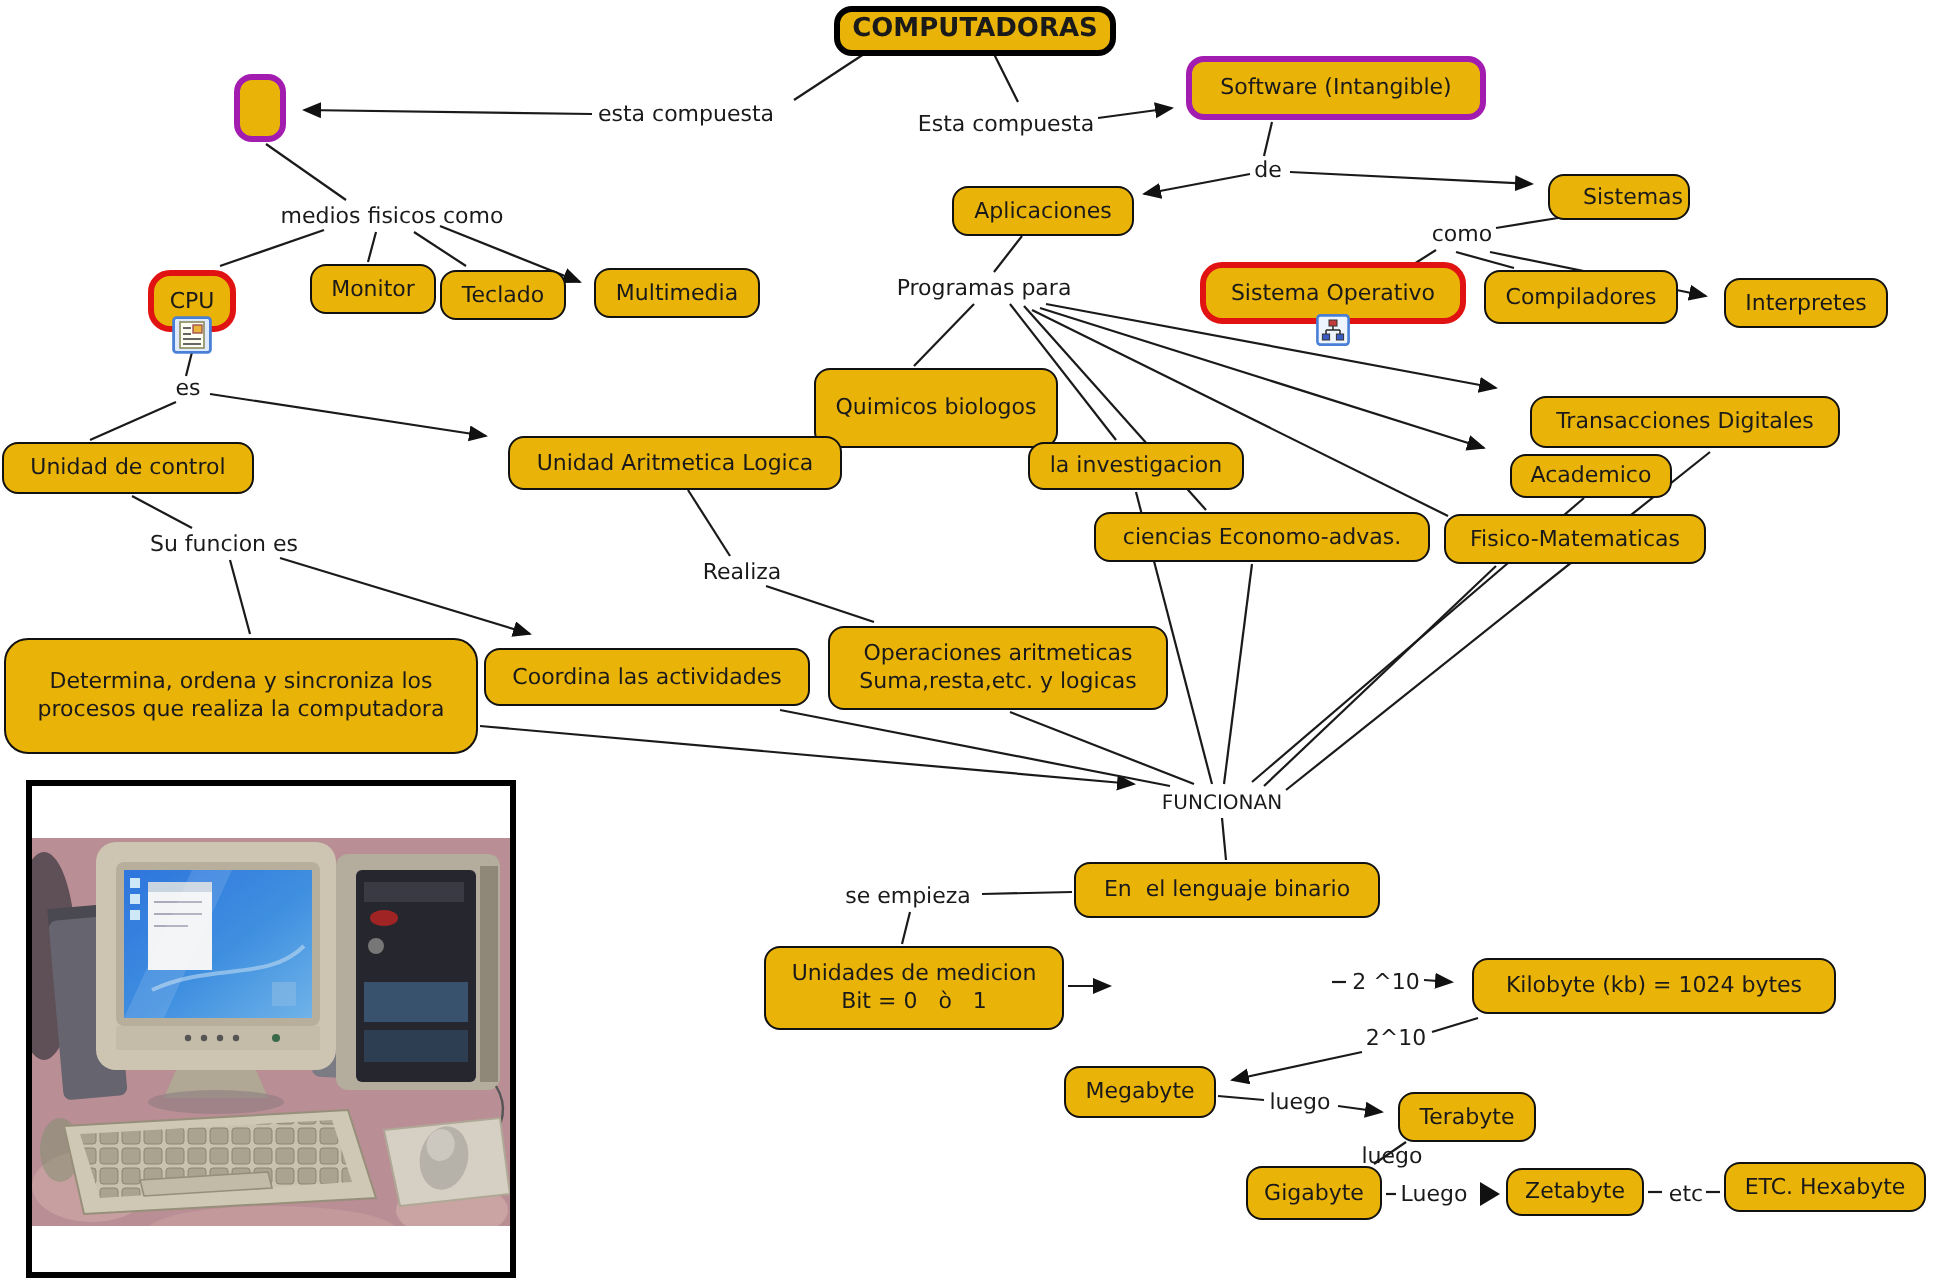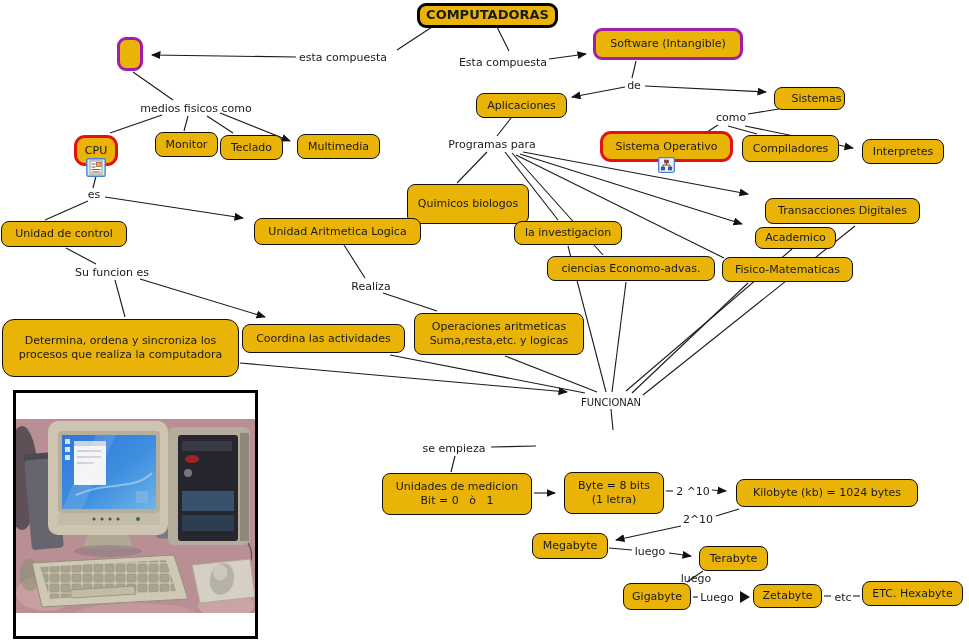--- a/index.html
+++ b/index.html
@@ -107,27 +107,24 @@
   <div class="n" style="left:755px;top:227px;width:81px;height:22px;">Academico</div>
   <div class="n" style="left:722px;top:257px;width:131px;height:25px;">Fisico-Matematicas</div>
   <div class="n" style="left:1px;top:221px;width:126px;height:26px;">Unidad de control</div>
   <div class="n" style="left:254px;top:218px;width:167px;height:27px;">Unidad Aritmetica Logica</div>
   <div class="n" style="left:2px;top:319px;width:237px;height:58px;border-radius:12px;">Determina, ordena y sincroniza los procesos que realiza la computadora</div>
   <div class="n" style="left:242px;top:324px;width:163px;height:29px;">Coordina las actividades</div>
   <div class="n" style="left:414px;top:313px;width:170px;height:42px;">
     <span class="line">Operaciones aritmeticas</span>
     <span class="line">Suma,resta,etc. y logicas</span>
   </div>
+  <div class="n" style="left:537px;top:431px;width:153px;height:28px;">En  el lenguaje binario</div>
   <div class="n" style="left:382px;top:473px;width:150px;height:42px;">
     <span class="line">Unidades de medicion</span>
     <span class="line">Bit = 0   ò   1</span>
-  </div>
-  <div class="n" style="left:564px;top:472px;width:100px;height:42px;">
-    <span class="line">Byte = 8 bits</span>
-    <span class="line">(1 letra)</span>
   </div>
   <div class="n" style="left:736px;top:479px;width:182px;height:28px;">Kilobyte (kb) = 1024 bytes</div>
   <div class="n" style="left:532px;top:533px;width:76px;height:26px;">Megabyte</div>
   <div class="n" style="left:699px;top:546px;width:69px;height:25px;">Terabyte</div>
   <div class="n" style="left:623px;top:583px;width:68px;height:27px;">Gigabyte</div>
   <div class="n" style="left:753px;top:584px;width:69px;height:24px;">Zetabyte</div>
   <div class="n" style="left:862px;top:581px;width:101px;height:25px;">ETC. Hexabyte</div>
 
   <span class="lab" style="left:343px;top:57px;">esta compuesta</span>
   <span class="lab" style="left:503px;top:62px;">Esta compuesta</span>

